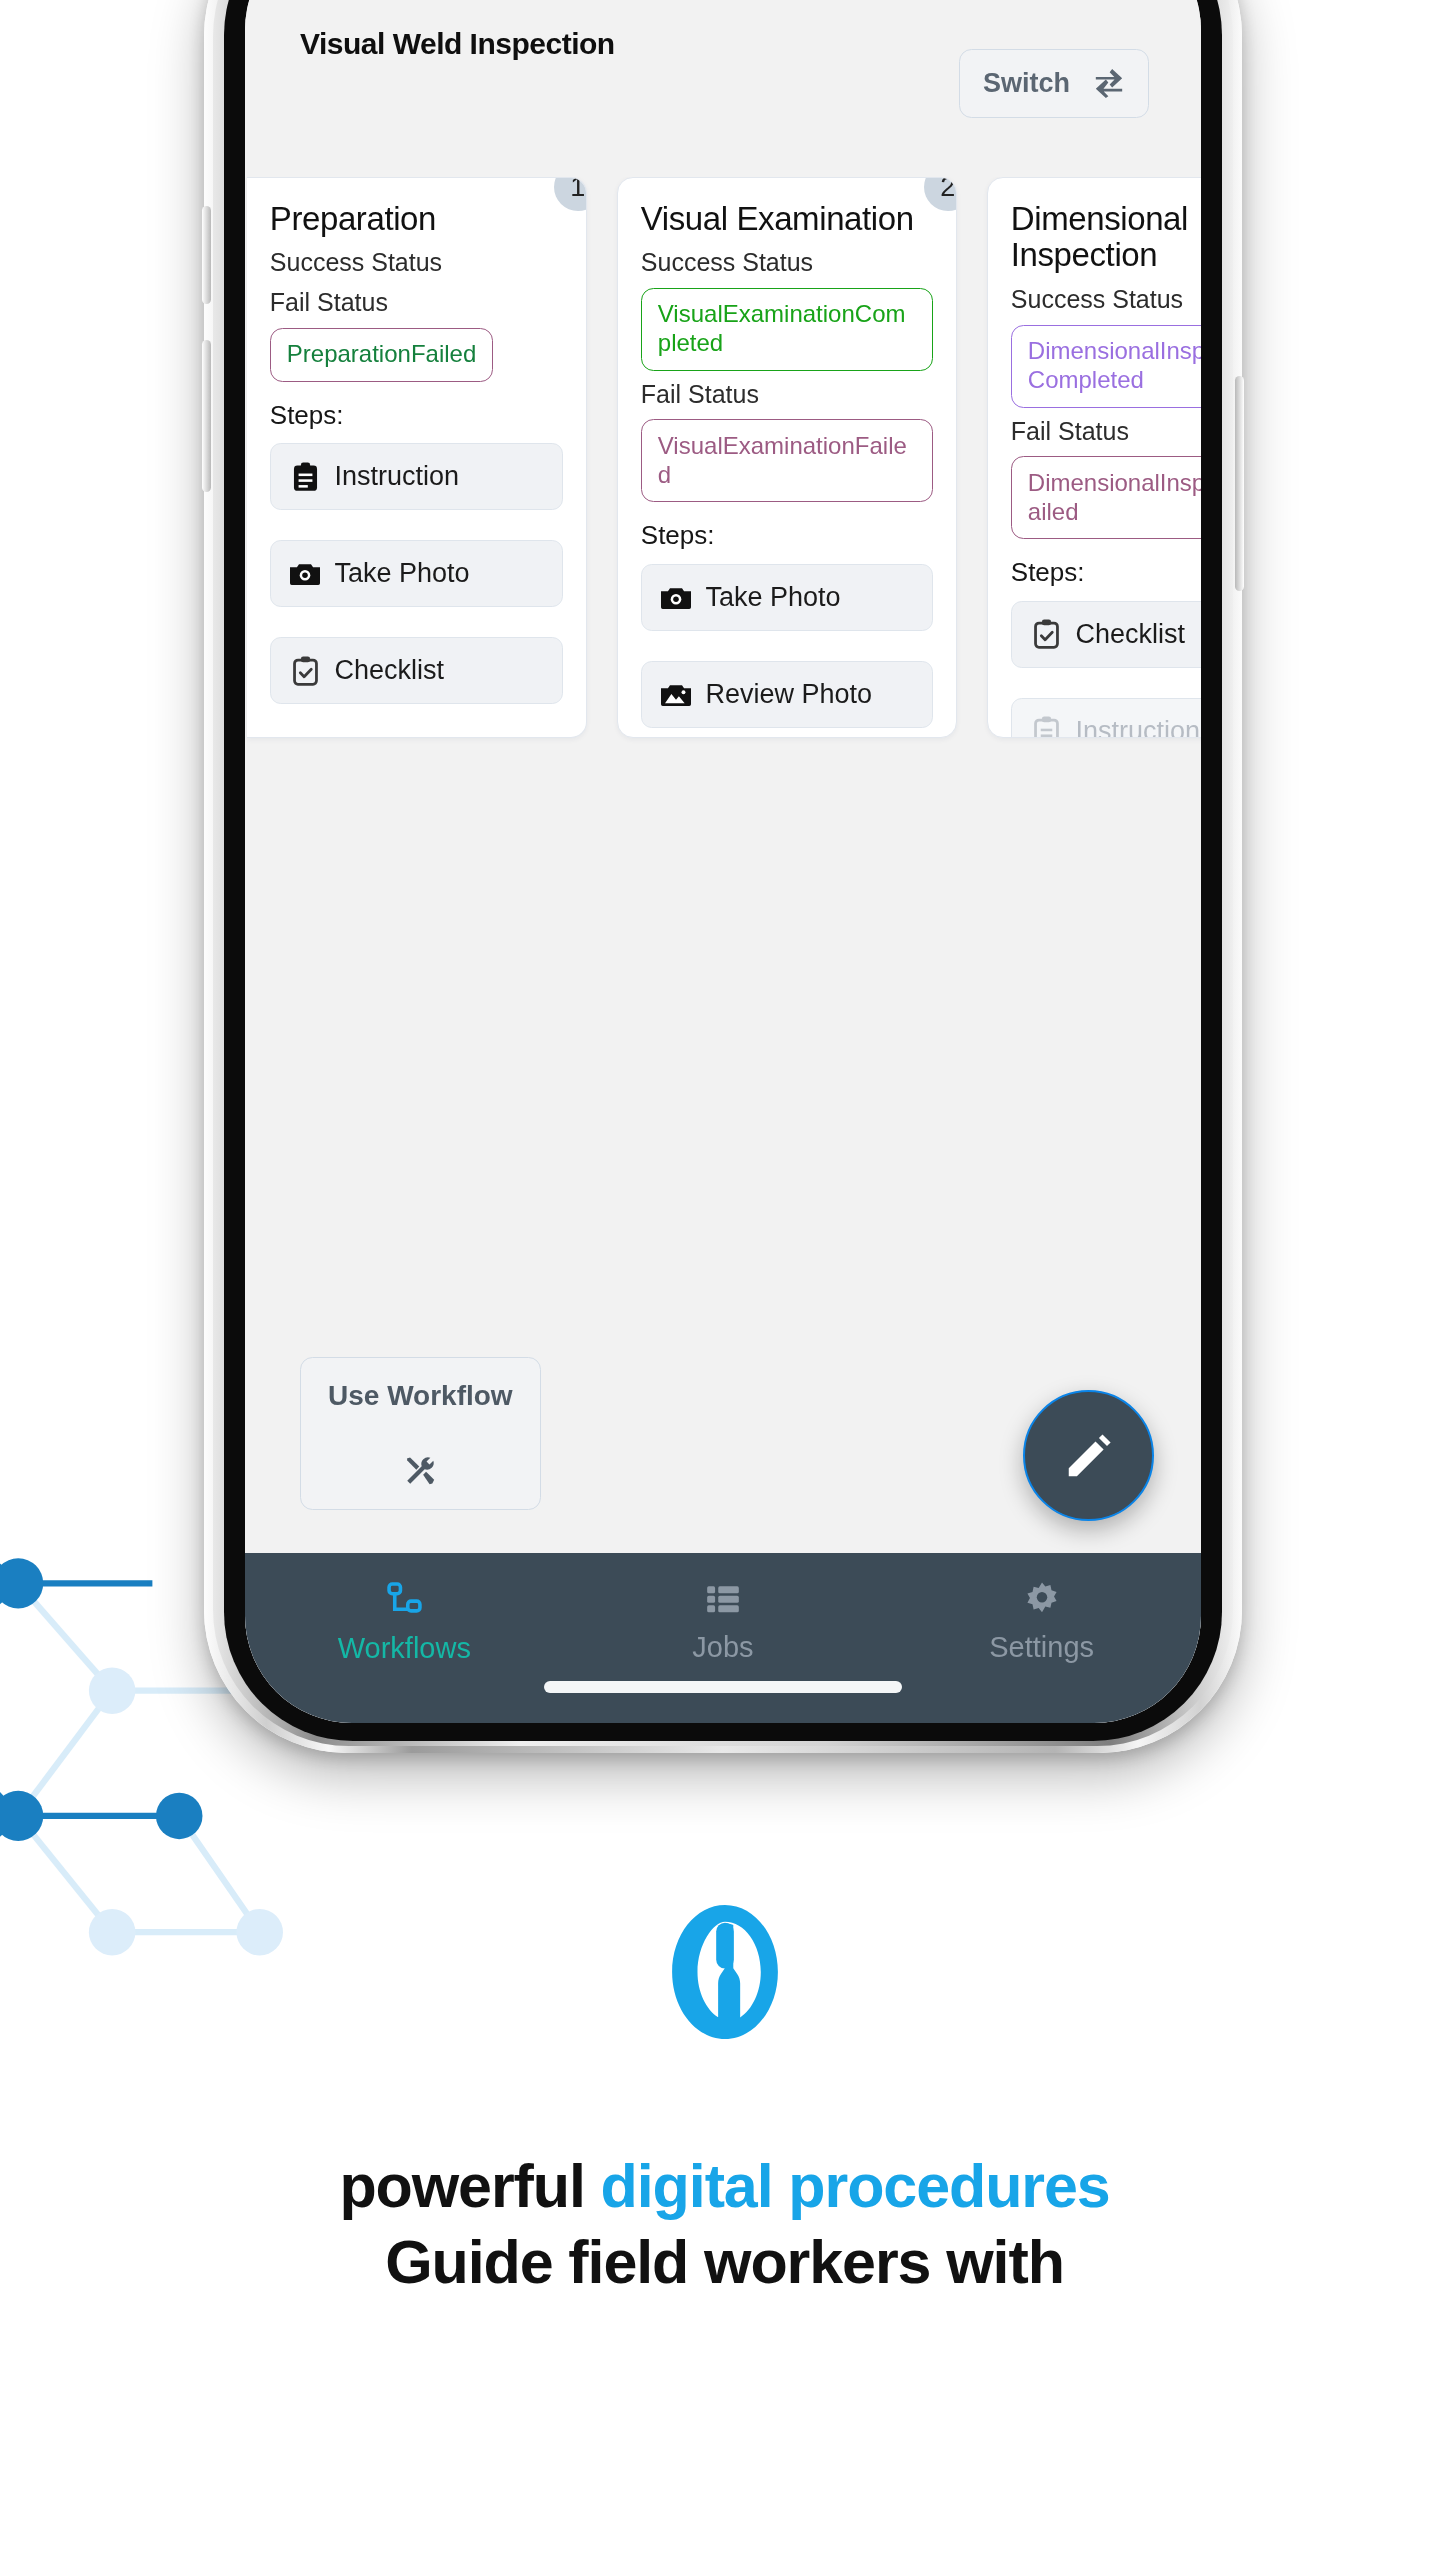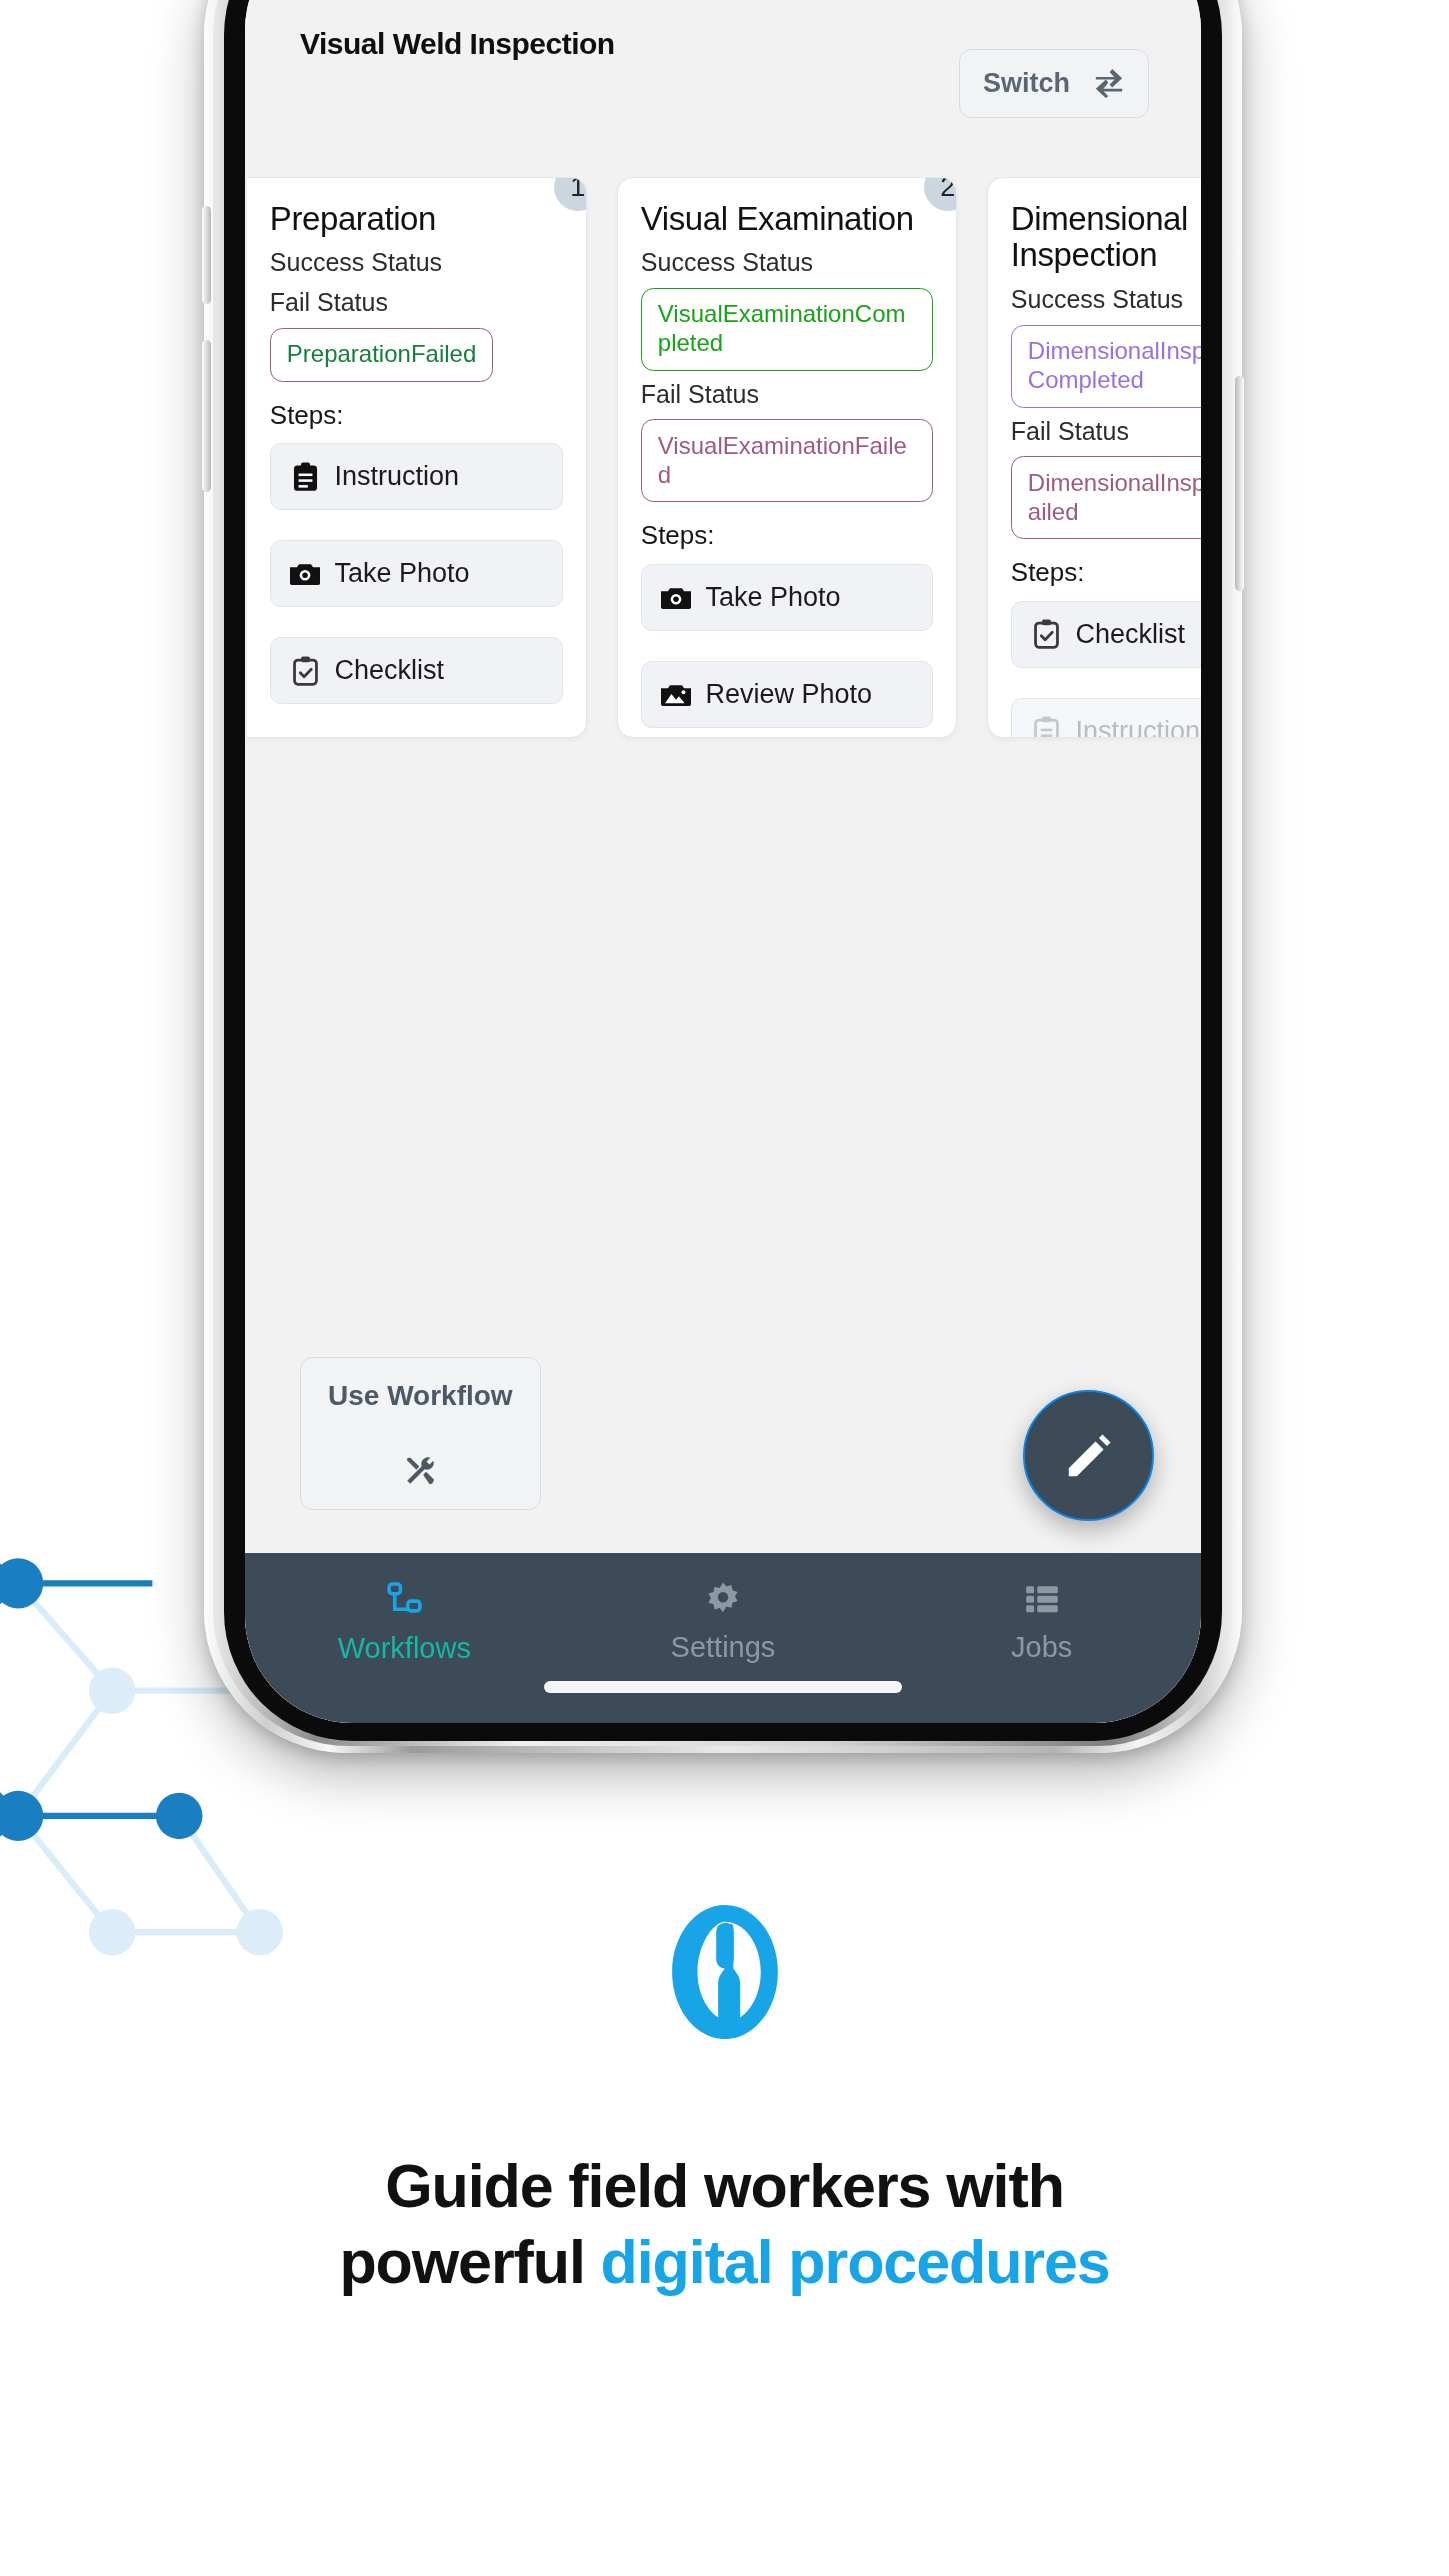--- a/index.html
+++ b/index.html
@@ -385,48 +385,48 @@
         <div class="tab active">
           <svg width="39" height="39" viewBox="0 0 24 24">
             <rect x="2.5" y="2.5" width="7" height="6" rx="2" fill="none" stroke="#18a5e8" stroke-width="2.2"></rect>
             <rect x="14" y="13" width="7.5" height="6" rx="2" fill="none" stroke="#18a5e8" stroke-width="2.2"></rect>
             <path d="M6 8.5v9.5h8" fill="none" stroke="#18a5e8" stroke-width="2.2" stroke-linecap="round"></path>
           </svg>
           <span class="tl">Workflows</span>
         </div>
         <div class="tab">
           <svg width="38" height="38" viewBox="0 0 24 24">
-            <path d="M12 1.5l2.1 2.6 3.2-.9.7 3.3 3.2 1-1.6 2.9 1.6 2.9-3.2 1-.7 3.3-3.2-.9L12 20.3l-2.1-2.6-3.2.9-.7-3.3-3.2-1 1.6-2.9L2.8 8.5l3.2-1 .7-3.3 3.2.9z" fill="#8c98a4"></path>
-            <circle cx="12" cy="10.9" r="3.3" fill="#3c4b57"></circle>
-          </svg>
-          <span class="tl">Settings</span>
-        </div>
-        <div class="tab">
-          <svg width="38" height="38" viewBox="0 0 24 24">
             <rect x="2" y="4" width="5" height="4.4" rx="1" fill="#8c98a4"></rect>
             <rect x="9" y="4" width="13" height="4.4" rx="1" fill="#8c98a4"></rect>
             <rect x="2" y="10" width="5" height="4.4" rx="1" fill="#8c98a4"></rect>
             <rect x="9" y="10" width="13" height="4.4" rx="1" fill="#8c98a4"></rect>
             <rect x="2" y="16" width="5" height="4.4" rx="1" fill="#8c98a4"></rect>
             <rect x="9" y="16" width="13" height="4.4" rx="1" fill="#8c98a4"></rect>
           </svg>
           <span class="tl">Jobs</span>
         </div>
+        <div class="tab">
+          <svg width="38" height="38" viewBox="0 0 24 24">
+            <path d="M12 1.5l2.1 2.6 3.2-.9.7 3.3 3.2 1-1.6 2.9 1.6 2.9-3.2 1-.7 3.3-3.2-.9L12 20.3l-2.1-2.6-3.2.9-.7-3.3-3.2-1 1.6-2.9L2.8 8.5l3.2-1 .7-3.3 3.2.9z" fill="#8c98a4"></path>
+            <circle cx="12" cy="10.9" r="3.3" fill="#3c4b57"></circle>
+          </svg>
+          <span class="tl">Settings</span>
+        </div>
         <div class="home-ind"></div>
       </div>
 
     </div>
   </div>
 </div>
 
 <div class="brand">
   <svg width="106" height="134" viewBox="0 0 60 76">
     <path d="M30 0C13.4 0 0 17 0 38s13.4 38 30 38 30-17 30-38S46.6 0 30 0zm0 9.5c11.2 0 20.3 12.8 20.3 28.5 0 11.4-4.8 21.2-11.7 25.8V44.5c0-1.9-.6-3.7-1.6-5.2l-2.3-3.4V11.3c-1.5-.6-3.1-1-4.7-1.1v25.6l-2.3 3.4c-1 1.5-1.6 3.3-1.6 5.2v19.3C19.2 59.2 14.4 49.4 14.4 38 14.4 22.3 23.5 9.5 30 9.5z" fill="#18a5e8"></path>
     <rect x="25" y="10" width="10" height="26" rx="5" fill="#18a5e8"></rect>
   </svg>
   <div class="tagline">
-    <div>Guide field workers with</div>
     <div>
       <span>powerful </span><span class="accent">digital procedures</span>
     </div>
+    <div>Guide field workers with</div>
   </div>
 </div>
 
 
 </body></html>

